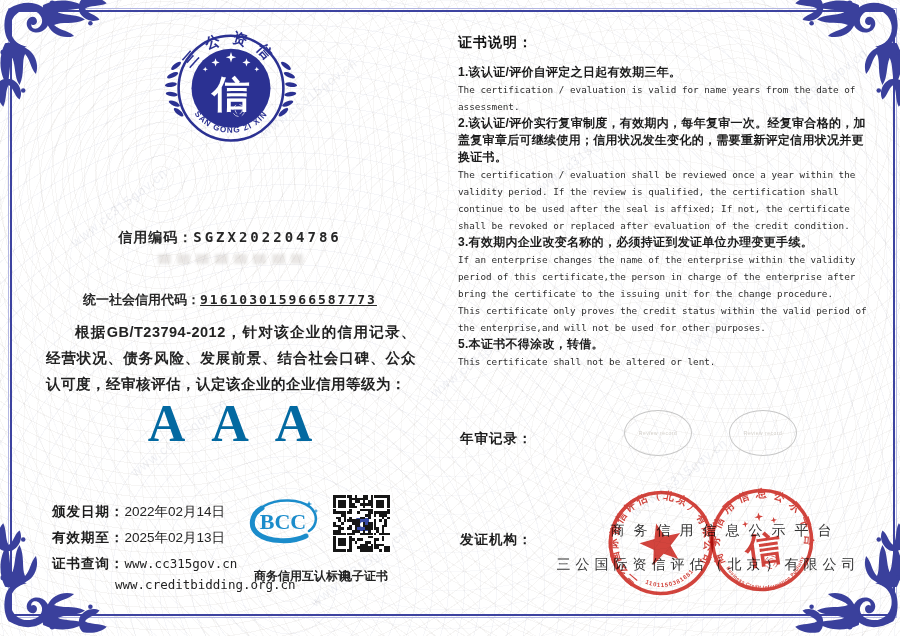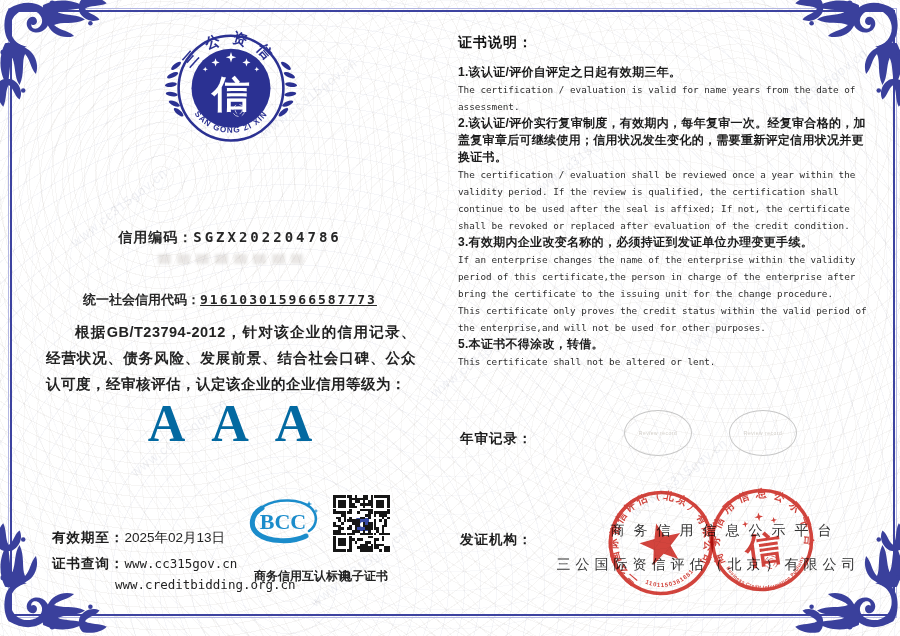--- a/index.html
+++ b/index.html
@@ -185,20 +185,23 @@
   <div class="blurred-line"></div>
 
   <div class="uscc-line">
     <span>统一社会信用代码：</span><span class="num">916103015966587773</span>
   </div>
 
   <div class="statement">根据GB/T23794-2012，针对该企业的信用记录、经营状况、债务风险、发展前景、结合社会口碑、公众认可度，经审核评估，认定该企业的企业信用等级为：</div>
 
   <div class="grade">AAA</div>
 
+  <div class="info-row" style="top:503px">
+    <span class="lbl">颁发日期：</span><span class="val">2022年02月14日</span>
+  </div>
   <div class="info-row" style="top:529px">
     <span class="lbl">有效期至：</span><span class="val">2025年02月13日</span>
   </div>
   <div class="info-row" style="top:555px">
     <span class="lbl">证书查询：</span><span class="val url">www.cc315gov.cn</span>
   </div>
   <div class="url2">www.creditbidding.org.cn</div>
 
   <svg class="bcc" viewBox="0 0 76 50">
     <path d="M16,10 C5,16 3,29 12,36 C22,44 46,45 60,38" fill="none" stroke="#1b8ccb" stroke-width="5" stroke-linecap="round"></path>

